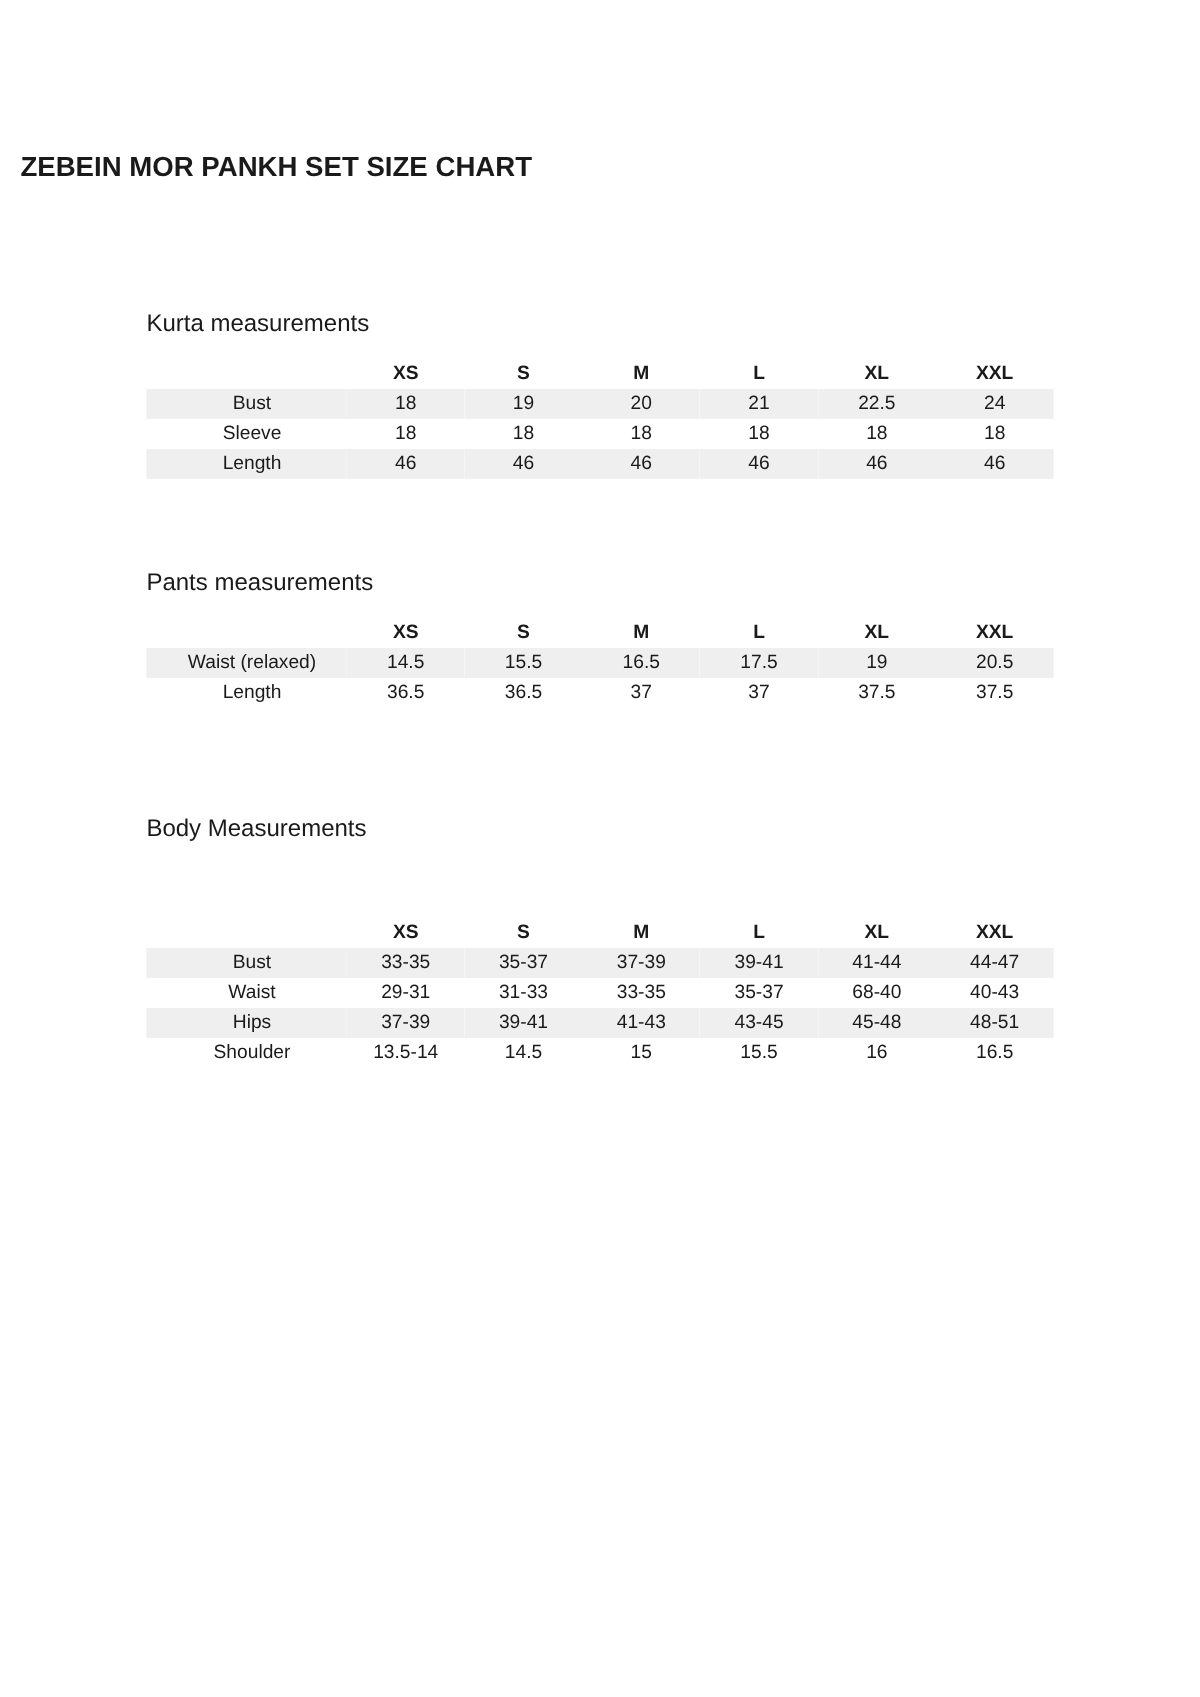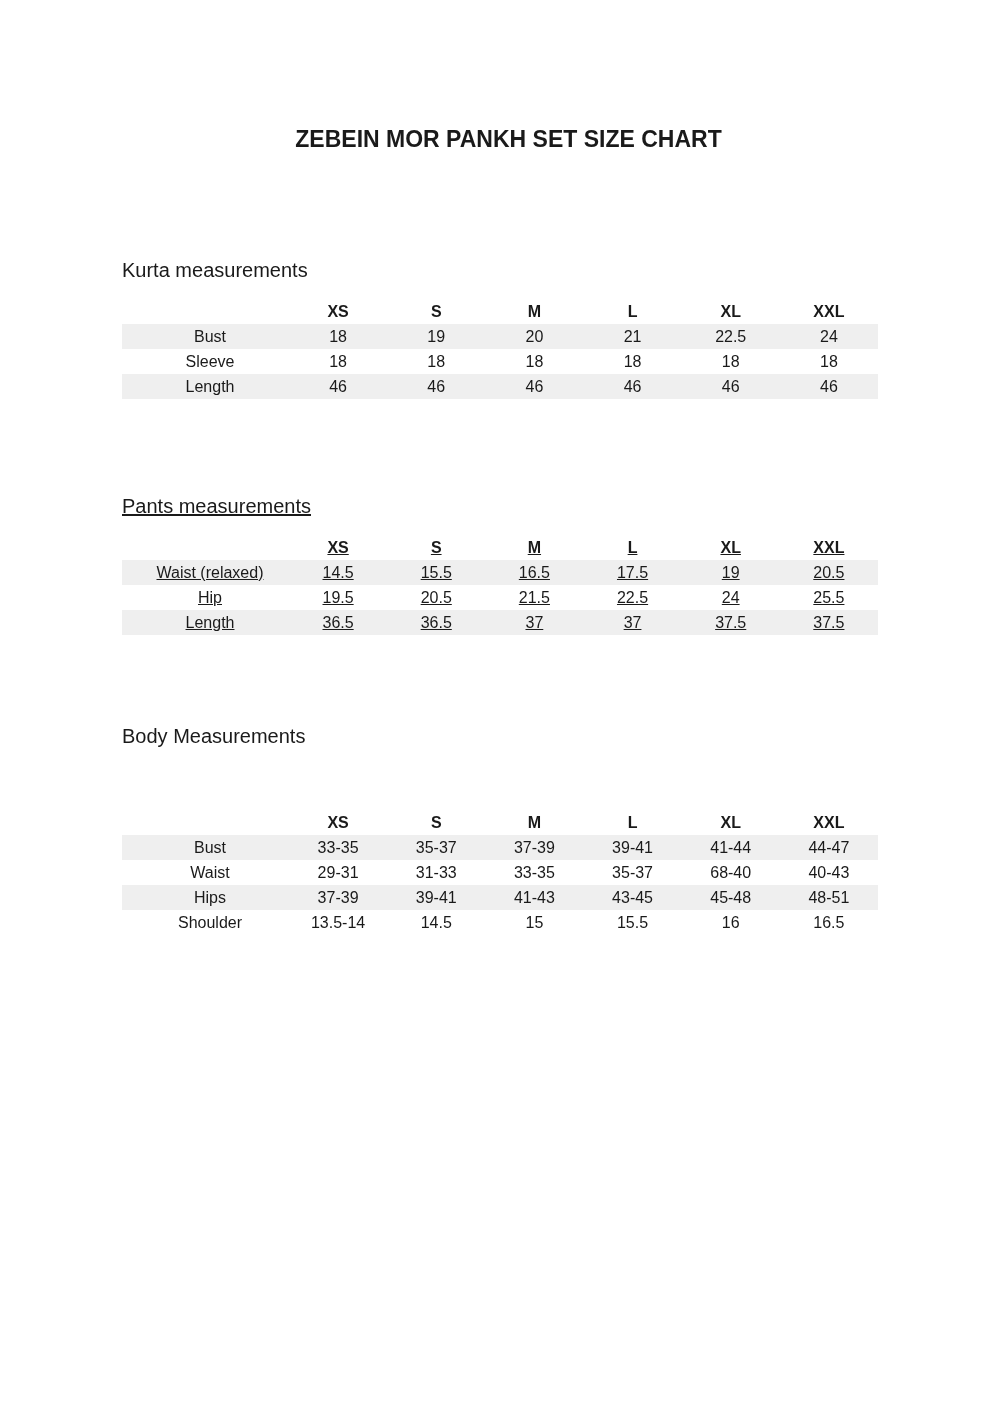--- a/index.html
+++ b/index.html
@@ -10,36 +10,36 @@
   html,body{margin:0;padding:0;}
   body{
     width:1000px;height:1414px;
     background:var(--paper);
     color:var(--ink);
     font-family:"Liberation Sans",sans-serif;
     overflow:hidden;
   }
   .page-title{
     margin:126px 0 0 0;
-    text-align:center;
+    text-align:left;
     font-size:23px;
     line-height:26px;
     font-weight:bold;
     padding-left:17px;
   }
   section{margin-left:122px;}
   .section-heading{
     font-size:20px;
     font-weight:normal;
     margin:0;
     line-height:27px;
   }
   .sec-kurta{margin-top:105px;}
   .sec-kurta table{margin-top:15px;}
-  .sec-pants{margin-top:94px;text-decoration:underline;}
+  .sec-pants{margin-top:74px;}
   .sec-pants table{margin-top:15px;}
   .sec-body{margin-top:88px;}
   .sec-body table{margin-top:60px;}
   table{
     border-collapse:collapse;
     table-layout:fixed;
     width:756px;
     font-size:16px;
   }
   th,td{
@@ -129,29 +129,20 @@
           <tr>
             <td class="label-col">Waist (relaxed)</td>
             <td>14.5</td>
             <td>15.5</td>
             <td>16.5</td>
             <td>17.5</td>
             <td>19</td>
             <td>20.5</td>
           </tr>
           <tr>
-            <td class="label-col">Hip</td>
-            <td>19.5</td>
-            <td>20.5</td>
-            <td>21.5</td>
-            <td>22.5</td>
-            <td>24</td>
-            <td>25.5</td>
-          </tr>
-          <tr>
             <td class="label-col">Length</td>
             <td>36.5</td>
             <td>36.5</td>
             <td>37</td>
             <td>37</td>
             <td>37.5</td>
             <td>37.5</td>
           </tr>
         </tbody>
       </table>

